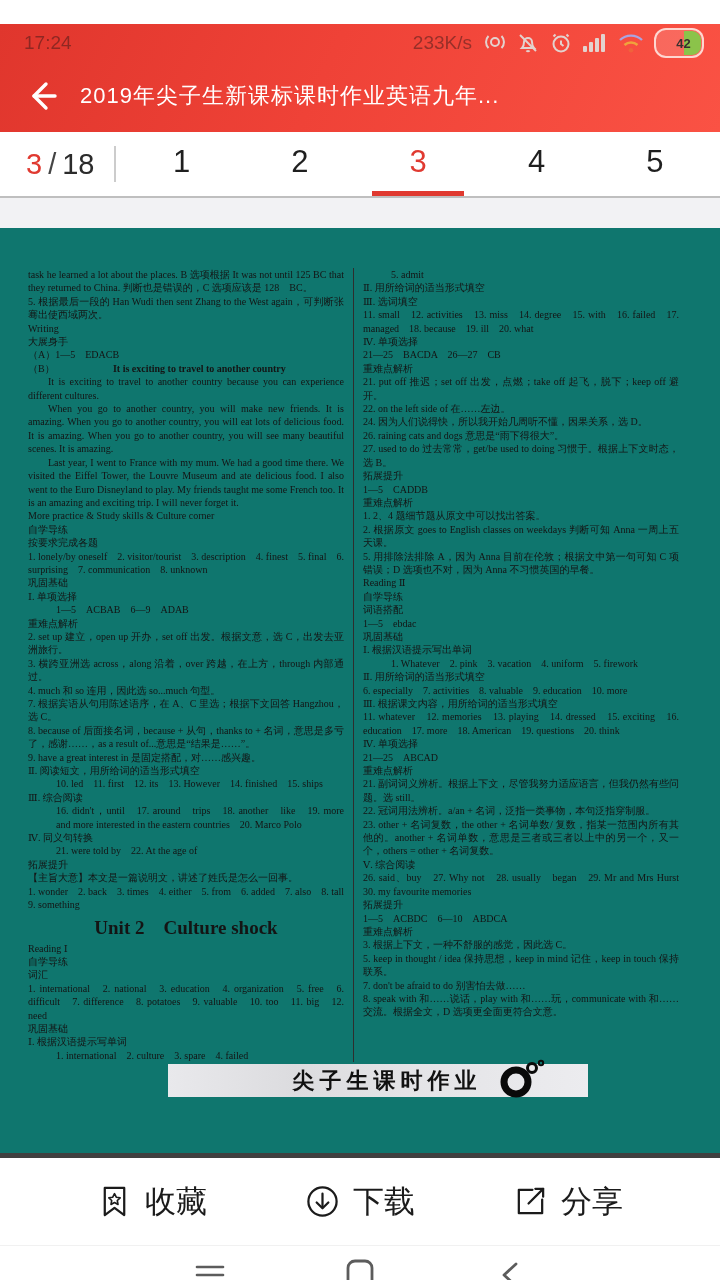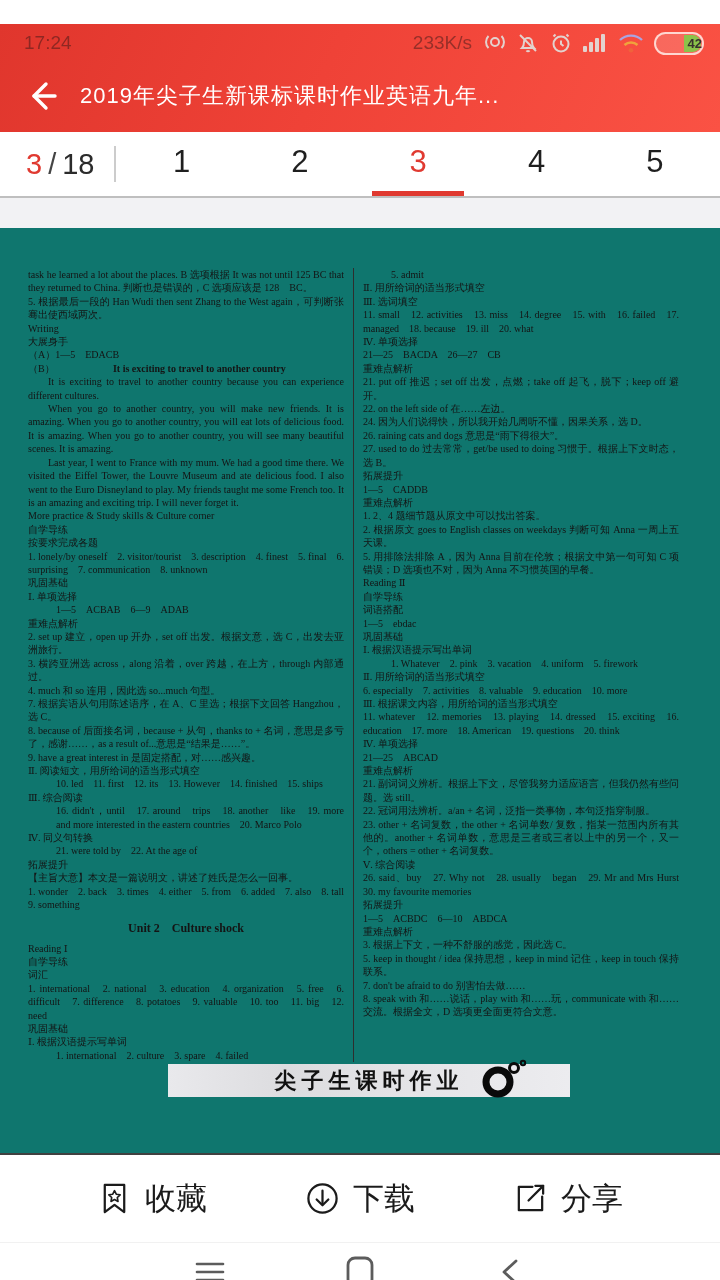--- a/index.html
+++ b/index.html
@@ -15,23 +15,23 @@
   }
   .status-row{
     height:36px;display:flex;align-items:center;justify-content:space-between;
     padding:2px 16px 0 24px;box-sizing:border-box;margin-top:24px;
   }
   .status-time{font-size:19px;color:rgba(40,20,20,.45);}
   .status-right{display:flex;align-items:center;gap:9px;}
   .net-speed{font-size:19px;color:rgba(40,20,20,.45);margin-right:2px;}
   .sicon{display:inline-flex;align-items:center;}
   .battery{
-    position:relative;width:50px;height:23px;border:2px solid rgba(255,235,230,.85);
+    position:relative;width:50px;height:30px;border:2px solid rgba(255,235,230,.85);
     border-radius:12px;box-sizing:border-box;display:flex;align-items:center;
-    justify-content:flex-end;padding-left:9px;background:rgba(255,255,255,.15);
+    justify-content:center;padding-left:9px;background:rgba(255,255,255,.15);
   }
   .battery .pct{font-size:13px;font-weight:bold;color:#38302e;z-index:2;}
   .battery .fill{position:absolute;right:1px;top:1px;bottom:1px;width:17px;background:#8bc34a;border-radius:0 9px 9px 0;}
   .title-row{height:72px;display:flex;align-items:center;padding:0 18px;}
   .back-btn{width:48px;height:48px;display:flex;align-items:center;justify-content:center;}
   .app-title{
     color:#fff;font-size:22px;font-weight:500;margin-left:14px;letter-spacing:1px;
     white-space:nowrap;overflow:hidden;
   }
   
@@ -57,38 +57,38 @@
     width:316px;font-family:"Liberation Serif","DejaVu Serif",serif;
     font-size:10px;line-height:13.4px;color:#141414;text-align:justify;
   }
   .col-left{padding-right:9px;}
   .col-right{padding-left:9px;}
   .divider{width:1px;background:#2e2e2e;align-self:stretch;}
   .b-run{}
   .b-para{text-indent:2em;}
   .b-bold{font-weight:normal;text-align:left;}
   .b-ans{padding-left:28px;}
-  .b-unit{font-weight:bold;font-size:12px;text-align:center;text-indent:0;margin:7px 0 5px;line-height:18px;}
+  .b-unit{font-weight:bold;font-size:19px;text-align:center;text-indent:0;margin:7px 0 5px;line-height:18px;}
   .b-bsplit{display:flex;font-weight:bold;}
   .b-bsplit .pfx{font-weight:normal;flex:0 0 auto;}
   .b-bsplit .ttl{flex:1;text-align:center;}
   
   .wm-strip{
     position:absolute;left:168px;top:836px;width:402px;height:33px;
     background:linear-gradient(90deg,#e9e9ec 0%,#dcdcdf 30%,#e4e4e7 60%,#ececef 100%);
-    display:flex;align-items:center;justify-content:center;
+    display:flex;align-items:center;justify-content:center;padding-left:18px;
   }
   .wm-text{
     font-weight:bold;font-size:22px;color:#111;letter-spacing:5px;
     font-family:"Liberation Sans",sans-serif;
   }
   .wm-logo{position:absolute;right:42px;top:-8px;}
   
   .toolbar{
-    height:87px;background:#fff;border-top:2px solid #404040;
+    height:87px;background:#fff;border-top:5px solid #404040;
     display:flex;align-items:center;justify-content:space-around;padding:0 48px;
   }
   .tool-btn{display:flex;align-items:center;gap:13px;font-size:31px;color:#1b1b1b;}
   
   .sysnav{height:62px;background:#fff;border-top:1px solid #f1f1f1;position:relative;}
   .sysnav .nav-ico{position:absolute;top:50%;transform:translateY(-50%);}
   .nav-menu{left:193px;}
   .nav-home{left:344px;}
   .nav-back{left:498px;}
 </style>

